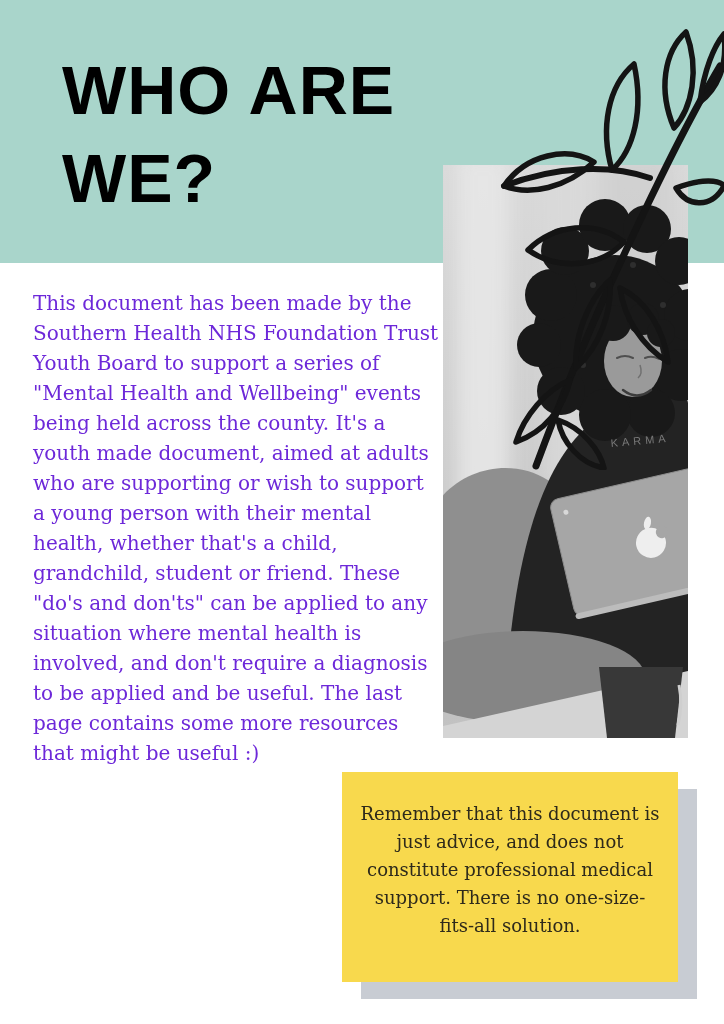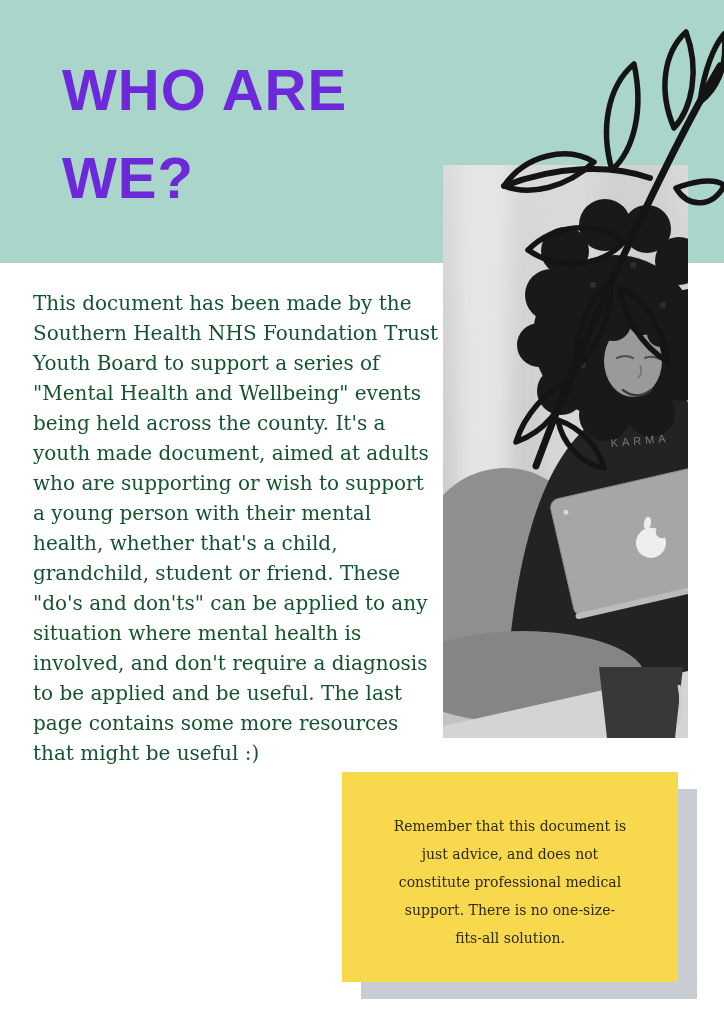--- a/index.html
+++ b/index.html
@@ -7,47 +7,47 @@
     position:relative;width:724px;height:1024px;background:#ffffff;
     overflow:hidden;font-family:"Liberation Sans",sans-serif;
   }
   .header-band{
     position:absolute;left:0;top:0;width:724px;height:263px;
     background:#a9d5cb;
   }
   .headline{
     position:absolute;left:62px;top:46px;margin:0;
     font-family:"Liberation Sans",sans-serif;font-weight:bold;
-    font-size:58px;line-height:88px;letter-spacing:1px;
-    color:#6d28d9;white-space:pre-line;
+    font-size:68px;line-height:88px;letter-spacing:1px;
+    color:#000000;white-space:pre-line;
   }
   .photo{
     position:absolute;left:443px;top:165px;width:245px;height:573px;
     overflow:hidden;background:#cccccc;
   }
   .photo svg{display:block;}
   .leaf{
     position:absolute;left:492px;top:28px;width:232px;height:442px;
   }
   .para{
     position:absolute;margin:0;
     font-family:"DejaVu Serif","Liberation Serif",serif;
-    color:#14532d;font-size:20px;line-height:30px;
+    color:#6d28d9;font-size:20px;line-height:30px;
     white-space:pre-line;
   }
   .para1{left:33px;top:288px;width:430px;}
   .para2{left:33px;top:804px;width:330px;}
   .note{
     position:absolute;left:342px;top:772px;width:336px;height:210px;
     background:#f8d94d;box-shadow:19px 17px 0 0 #c8ccd3;
     box-sizing:border-box;padding:28px 10px 0;text-align:center;
   }
   .note p{
-    margin:12px;font-family:"DejaVu Serif","Liberation Serif",serif;
-    font-size:14px;line-height:28px;color:#2e2a1b;white-space:pre-line;
+    margin:0;font-family:"DejaVu Serif","Liberation Serif",serif;
+    font-size:18px;line-height:28px;color:#2e2a1b;white-space:pre-line;
   }
 </style>
 </head>
 <body>
 
 <div class="page">
 
   <div class="header-band">
     <h1 class="headline">WHO ARE
 WE?</h1>

